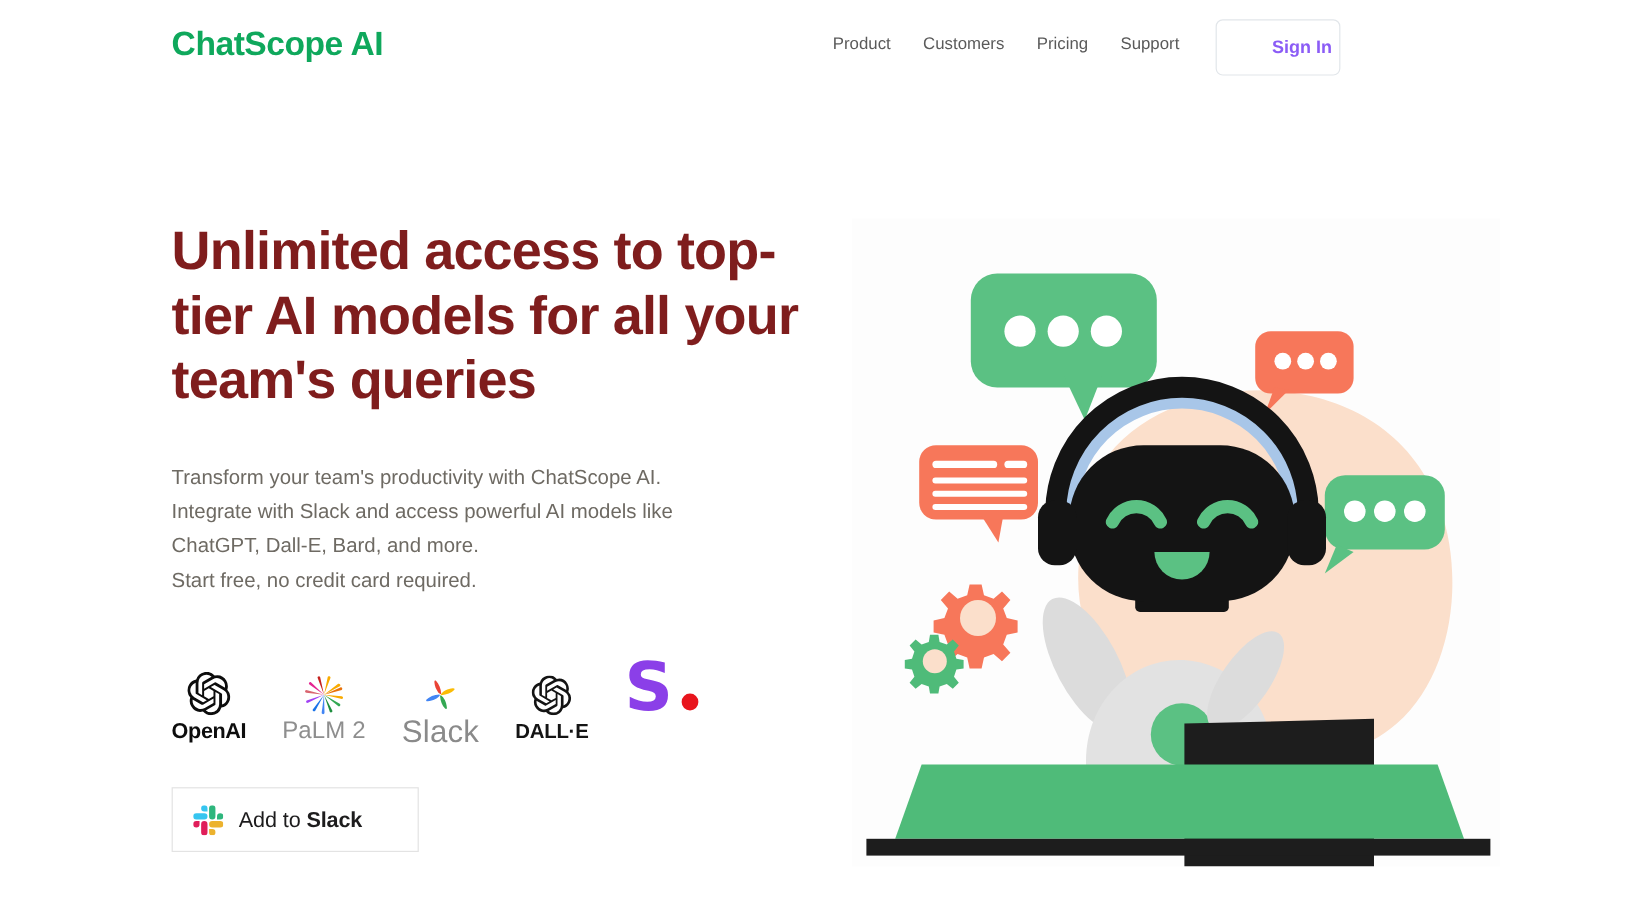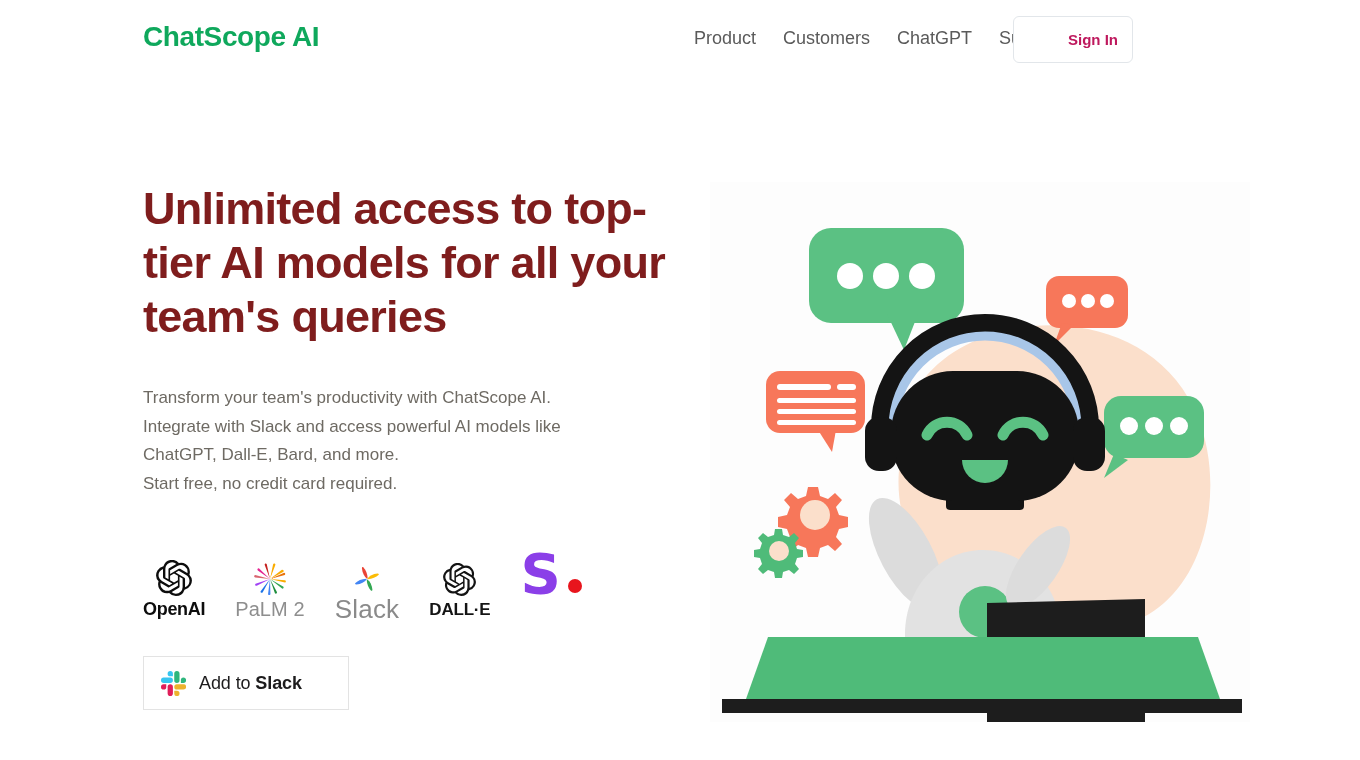--- a/index.html
+++ b/index.html
@@ -47,43 +47,43 @@
   .nav {
     position: absolute;
     left: 694px;
     top: 28px;
     display: flex;
     align-items: center;
     gap: 27px;
   }
 
   .nav-link {
-    font-size: 18px;
+    font-size: 14px;
     color: #5A5A5A;
     text-decoration: none;
     white-space: nowrap;
     cursor: pointer;
   }
 
   .auth {
     position: absolute;
     left: 1013px;
     top: 16px;
     display: flex;
     align-items: center;
     gap: 21px;
   }
 
   .btn-signin {
-    width: 120px;
+    width: 104px;
     height: 47px;
     border: 1px solid #E2E6EA;
     border-radius: 6px;
     background: #ffffff;
-    color: #be185d;
+    color: #8b5cf6;
     font-family: "Liberation Sans", sans-serif;
     font-size: 15px;
     font-weight: 700;
     cursor: pointer;
     display: flex;
     align-items: center;
     justify-content: center;
     padding-left: 40px;
   }
 
@@ -238,21 +238,21 @@
 
 <div class="page">
 
   <div class="header">
 
     <div class="brand">ChatScope AI</div>
 
     <nav class="nav">
       <a class="nav-link">Product</a>
       <a class="nav-link">Customers</a>
-      <a class="nav-link">ChatGPT</a>
+      <a class="nav-link">Pricing</a>
       <a class="nav-link">Support</a>
     </nav>
 
     <div class="auth">
       <button class="btn-signin">Sign In</button>
     </div>
   </div>
 
   <div class="hero">
 

